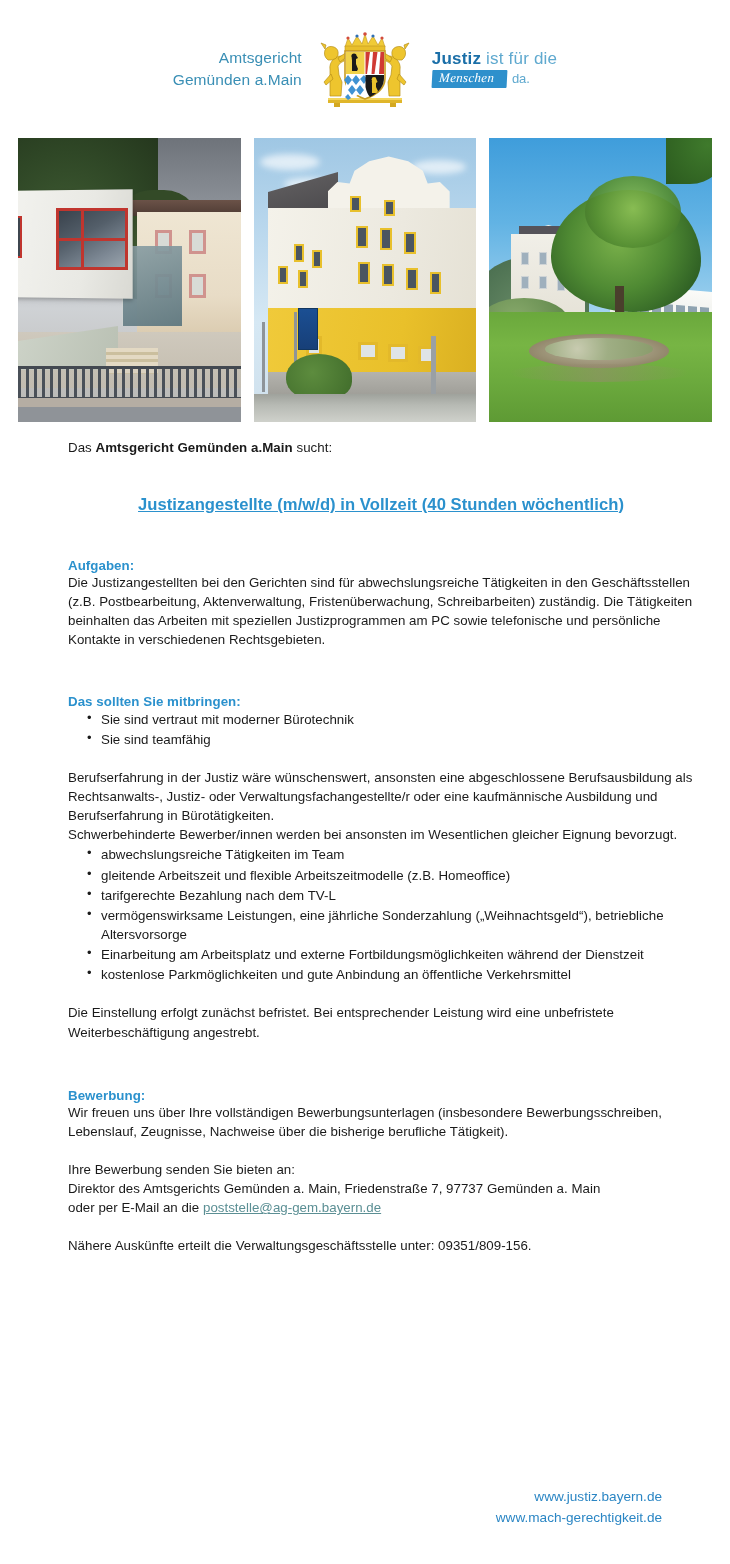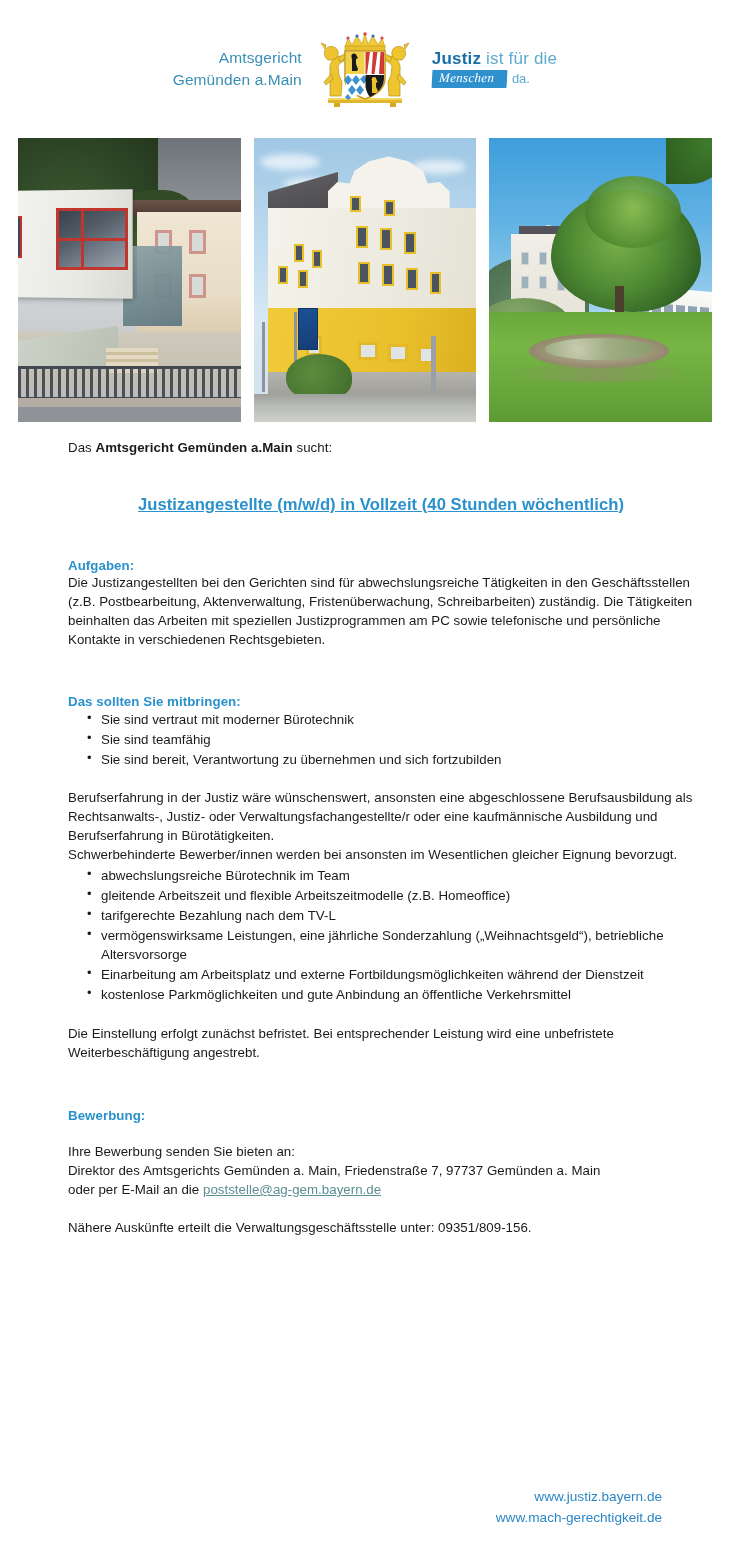--- a/index.html
+++ b/index.html
@@ -421,42 +421,42 @@
   <div class="sec-aufgaben">
     <h3 class="sec">Aufgaben:</h3>
     <p class="body">Die Justizangestellten bei den Gerichten sind für abwechslungsreiche Tätigkeiten in den Geschäftsstellen (z.B. Postbearbeitung, Aktenverwaltung, Fristenüberwachung, Schreibarbeiten) zuständig. Die Tätigkeiten beinhalten das Arbeiten mit speziellen Justizprogrammen am PC sowie telefonische und persönliche Kontakte in verschiedenen Rechtsgebieten.</p>
   </div>
 
   <div class="sec-mitbringen">
     <h3 class="sec">Das sollten Sie mitbringen:</h3>
     <ul class="bullets">
       <li>Sie sind vertraut mit moderner Bürotechnik</li>
       <li>Sie sind teamfähig</li>
-      <li>Sie sind bereit, Verantwortung zu übernehmen und sich fortzubilden</li>
     </ul>
     <div class="gap-md"></div>
     <p class="body">Berufserfahrung in der Justiz wäre wünschenswert, ansonsten eine abgeschlossene Berufsausbildung als Rechtsanwalts-, Justiz- oder Verwaltungsfachangestellte/r oder eine kaufmännische Ausbildung und Berufserfahrung in Bürotätigkeiten.</p>
     <p class="body">Schwerbehinderte Bewerber/innen werden bei ansonsten im Wesentlichen gleicher Eignung bevorzugt.</p>
   </div>
 
   <div class="sec-bieten">
     <ul class="bullets">
-      <li>abwechslungsreiche Bürotechnik im Team</li>
+      <li>abwechslungsreiche Tätigkeiten im Team</li>
       <li>gleitende Arbeitszeit und flexible Arbeitszeitmodelle (z.B. Homeoffice)</li>
       <li>tarifgerechte Bezahlung nach dem TV-L</li>
       <li>vermögenswirksame Leistungen, eine jährliche Sonderzahlung („Weihnachtsgeld“), betriebliche Altersvorsorge</li>
       <li>Einarbeitung am Arbeitsplatz und externe Fortbildungsmöglichkeiten während der Dienstzeit</li>
       <li>kostenlose Parkmöglichkeiten und gute Anbindung an öffentliche Verkehrsmittel</li>
     </ul>
     <div class="gap-md"></div>
     <p class="body">Die Einstellung erfolgt zunächst befristet. Bei entsprechender Leistung wird eine unbefristete Weiterbeschäftigung angestrebt.</p>
   </div>
 
   <div class="sec-bewerbung">
     <h3 class="sec">Bewerbung:</h3>
+    <p class="body">Wir freuen uns über Ihre vollständigen Bewerbungsunterlagen (insbesondere Bewerbungsschreiben, Lebenslauf, Zeugnisse, Nachweise über die bisherige berufliche Tätigkeit).</p>
     <div class="gap-md"></div>
     <p class="body">Ihre Bewerbung senden Sie bieten an:</p>
     <p class="body">Direktor des Amtsgerichts Gemünden a. Main, Friedenstraße 7, 97737 Gemünden a. Main</p>
     <p class="body"><span>oder per E-Mail an die </span><a class="mail" href="#">poststelle@ag-gem.bayern.de</a></p>
     <div class="gap-md"></div>
     <p class="body">Nähere Auskünfte erteilt die Verwaltungsgeschäftsstelle unter: 09351/809-156.</p>
   </div>
 </div>
 
 <div class="footer">

